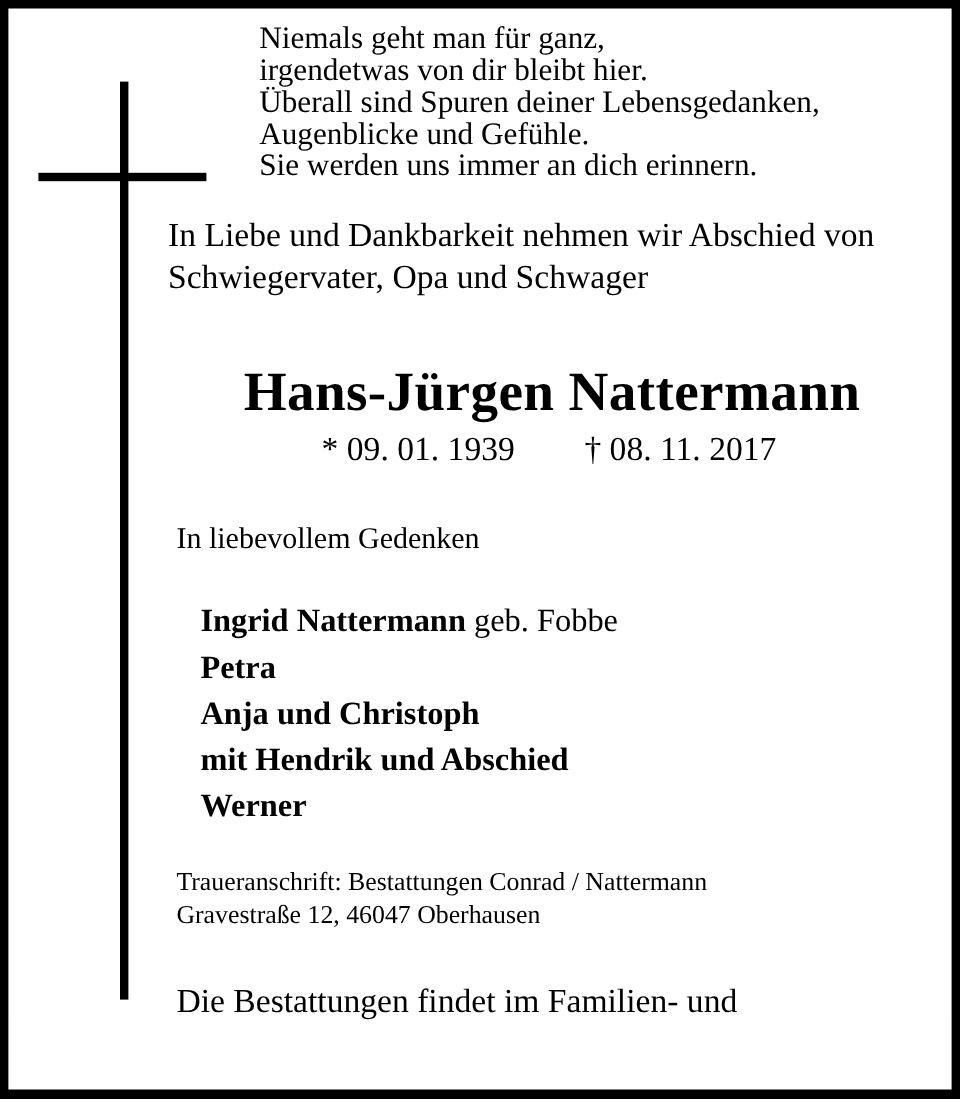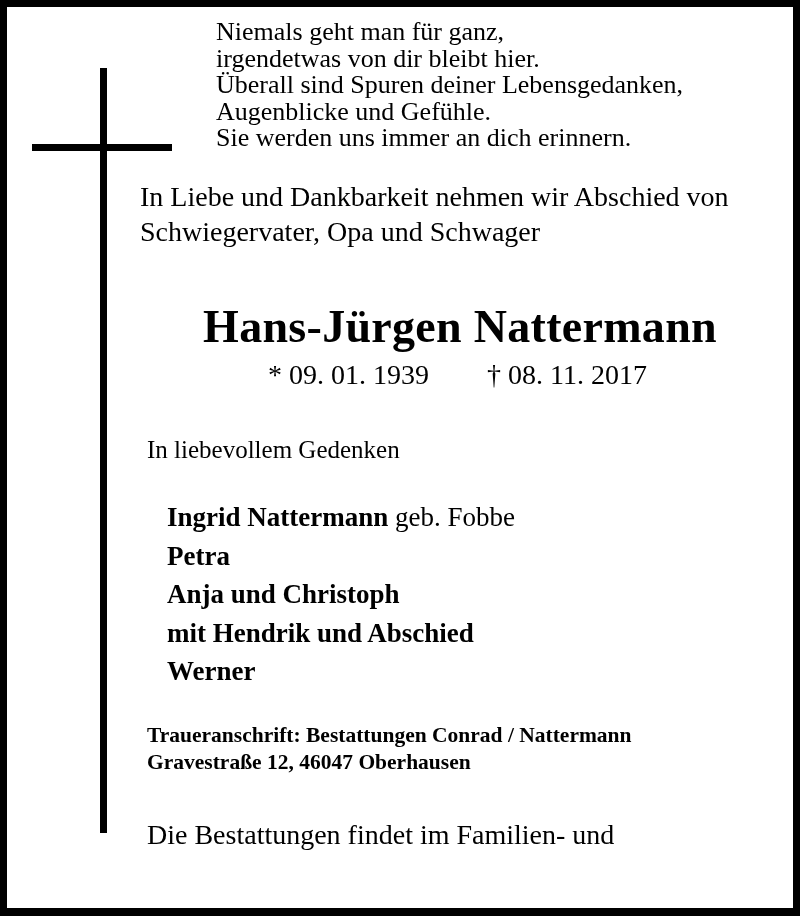--- a/index.html
+++ b/index.html
@@ -14,21 +14,21 @@
   .intro { position:absolute; left:140px; top:179px; font-size:28px; line-height:35px; }
   .intro div { white-space:nowrap; }
   .name { position:absolute; left:0; width:920px; top:300px; text-align:center; font-size:46px; font-weight:bold; letter-spacing:0.3px; white-space:nowrap; }
   .dates { position:absolute; left:268px; top:359px; font-size:28px; white-space:nowrap; }
   .dates span.gap { display:inline-block; width:58px; }
   .memory { position:absolute; left:147px; top:436px; font-size:25px; white-space:nowrap; }
   .family { position:absolute; left:147px; top:498px; font-size:27px; line-height:38.5px;margin-left:20px; }
   .family div { white-space:nowrap; }
   .family b { font-weight:bold; }
   .address { position:absolute; left:147px; top:722px; font-size:21.5px; line-height:27px; }
-  .address div { white-space:nowrap;font-weight:bold; }
+  .address div { white-space:nowrap; }
   .ceremony { position:absolute; left:147px; top:817px; font-size:28px; line-height:36px; }
   .ceremony div { white-space:nowrap; }
 </style>
 </head>
 <body>
 
 <div class="frame"></div>
 
 <div>
   <div class="cross-v"></div>

